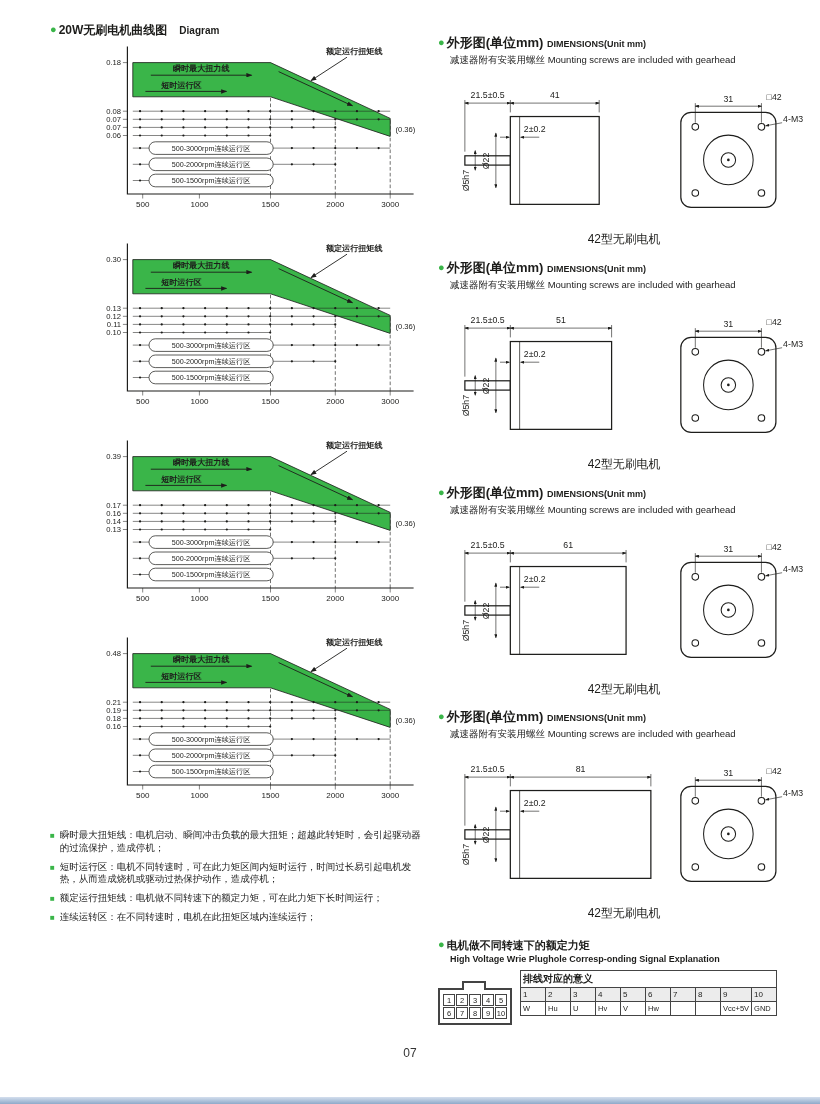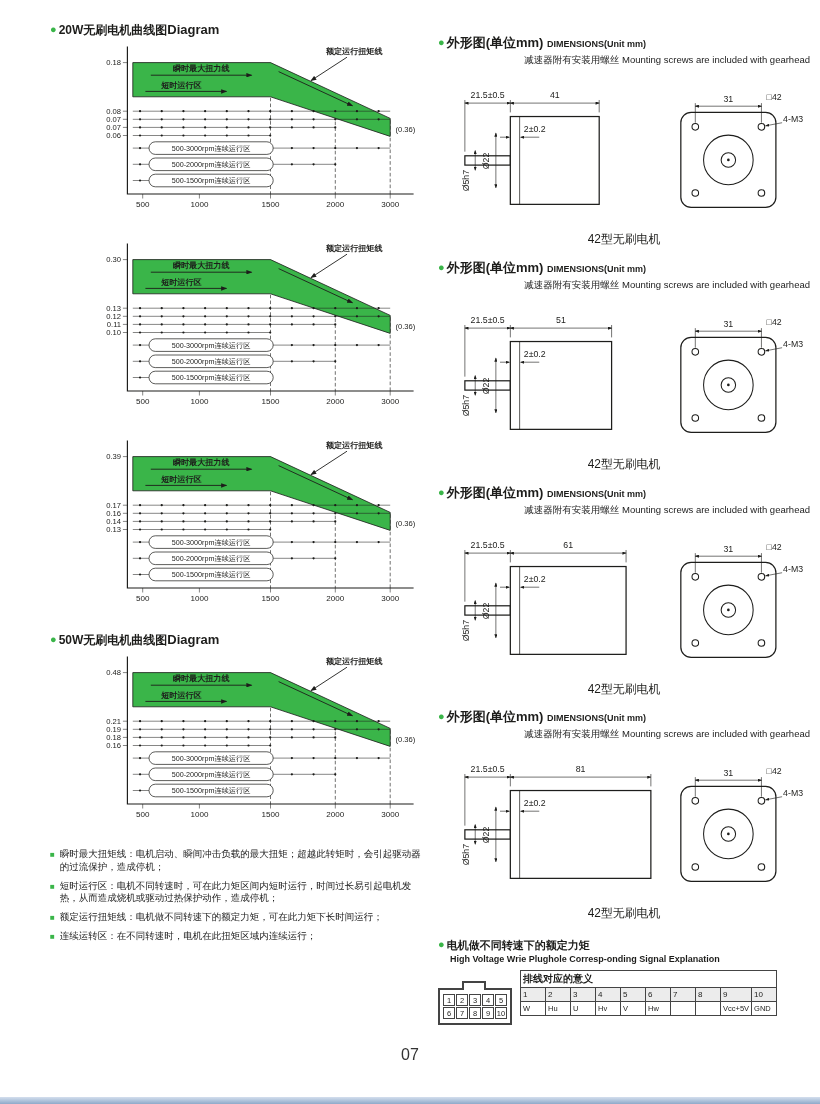--- a/index.html
+++ b/index.html
@@ -7,25 +7,25 @@
   body {
     width:820px; height:1104px; position:relative;
     font-family:"Liberation Sans", sans-serif; color:#1d1d1b;
     overflow:hidden;
   }
   .col-left  { position:absolute; left:50px;  top:22px; width:378px; }
   .col-right { position:absolute; left:438px; top:34px; width:372px; }
 
   
   .c-title { font-size:12px; font-weight:bold; margin-bottom:2px; white-space:nowrap; }
-  .c-title .t2 { font-size:13px; margin-left:0; }
+  .c-title .t2 { font-size:10px; margin-left:12px; }
   .dot { color:#3ab549; font-size:11px; margin-right:2px; vertical-align:1px; }
   .d-title { font-size:13px; font-weight:bold; white-space:nowrap; }
   .d-title .t2 { font-size:9px; }
-  .d-note { font-size:9.5px; margin:2px 0 2px 12px; color:#222;text-align:right; }
+  .d-note { font-size:9.5px; margin:2px 0 2px 12px; color:#222; }
 
   .chart-block { margin-bottom:17px; }
   .dim-block   { margin-bottom:9px; }
 
   
   .csvg { width:100%; display:block; }
   .csvg .green { fill:#3ab549; stroke:#1d1d1b; stroke-width:0.9; }
   .csvg .axis  { fill:none; stroke:#1d1d1b; stroke-width:1.3; }
   .csvg .thin  { stroke:#1d1d1b; stroke-width:0.6; fill:none; }
   .csvg .dash  { stroke:#1d1d1b; stroke-width:0.7; stroke-dasharray:4 2.5; }
@@ -70,21 +70,21 @@
         display:flex; align-items:center; justify-content:center; }
   .wtable { border-collapse:collapse; font-size:8px; background:#fff; }
   .wtable th, .wtable td { border:1px solid #444; text-align:left; padding:1px 2px; }
   .wtable .wt-head { font-size:10px; font-weight:bold; height:17px; }
   .wtable .pins td { background:#ececec; height:14px; width:25px; }
   .wtable .colors td { height:22px; }
   .wtable .signals td { height:14px; font-size:7.5px; }
   .wtable td.wide { width:30px; }
 
   .pagenum { position:absolute; left:0; right:0; top:1046px; text-align:center;
-             font-size:16px; color:#333; }
+             font-size:12px; color:#333; }
   .strip { position:absolute; left:0; right:0; bottom:0; height:7px;
            background:linear-gradient(to bottom,#d4dfee,#8fa9c9); }
 </style>
 </head>
 <body>
 
 <svg width="0" height="0" style="position:absolute" aria-hidden="true">
   <defs>
     <marker id="ah" viewBox="0 0 8 6" markerWidth="7" markerHeight="5" refX="7" refY="3" orient="auto-start-reverse">
       <path d="M0,0 L8,3 L0,6 Z" fill="#1d1d1b"></path>
@@ -311,21 +311,20 @@
       <g>
         <text class="blab" x="168" y="33">瞬时最大扭力线</text>
         <text class="blab" x="146" y="52">短时运行区</text>
         <text class="blab" x="338" y="14">额定运行扭矩线</text>
         <text class="rlab" x="406" y="101">(0.36)</text>
       </g>
     </svg>
   </section>
 
   <section class="chart-block">
-    <h3 class="c-title"><span class="dot">●</span><span class="t1">50W无刷电机曲线图</span><span class="t2">Diagram</span></h3>
     <svg class="csvg" viewBox="0 0 420 200">
       <g>
         <line class="dash" x1="245" y1="24" x2="245" y2="170"></line>
           <line class="dash" x1="317" y1="83" x2="317" y2="170"></line>
           <line class="dash" x1="378" y1="88" x2="378" y2="170"></line>
       </g>
       <path class="green" d="M92,24 L245,24 L378,86 L378,106 L245,62 L92,62 Z"></path>
       <g>
         <line class="arr" x1="112" y1="38" x2="224" y2="38" marker-end="url(#ah)"></line>
         <line class="arr" x1="106" y1="56" x2="196" y2="56" marker-end="url(#ah)"></line>

